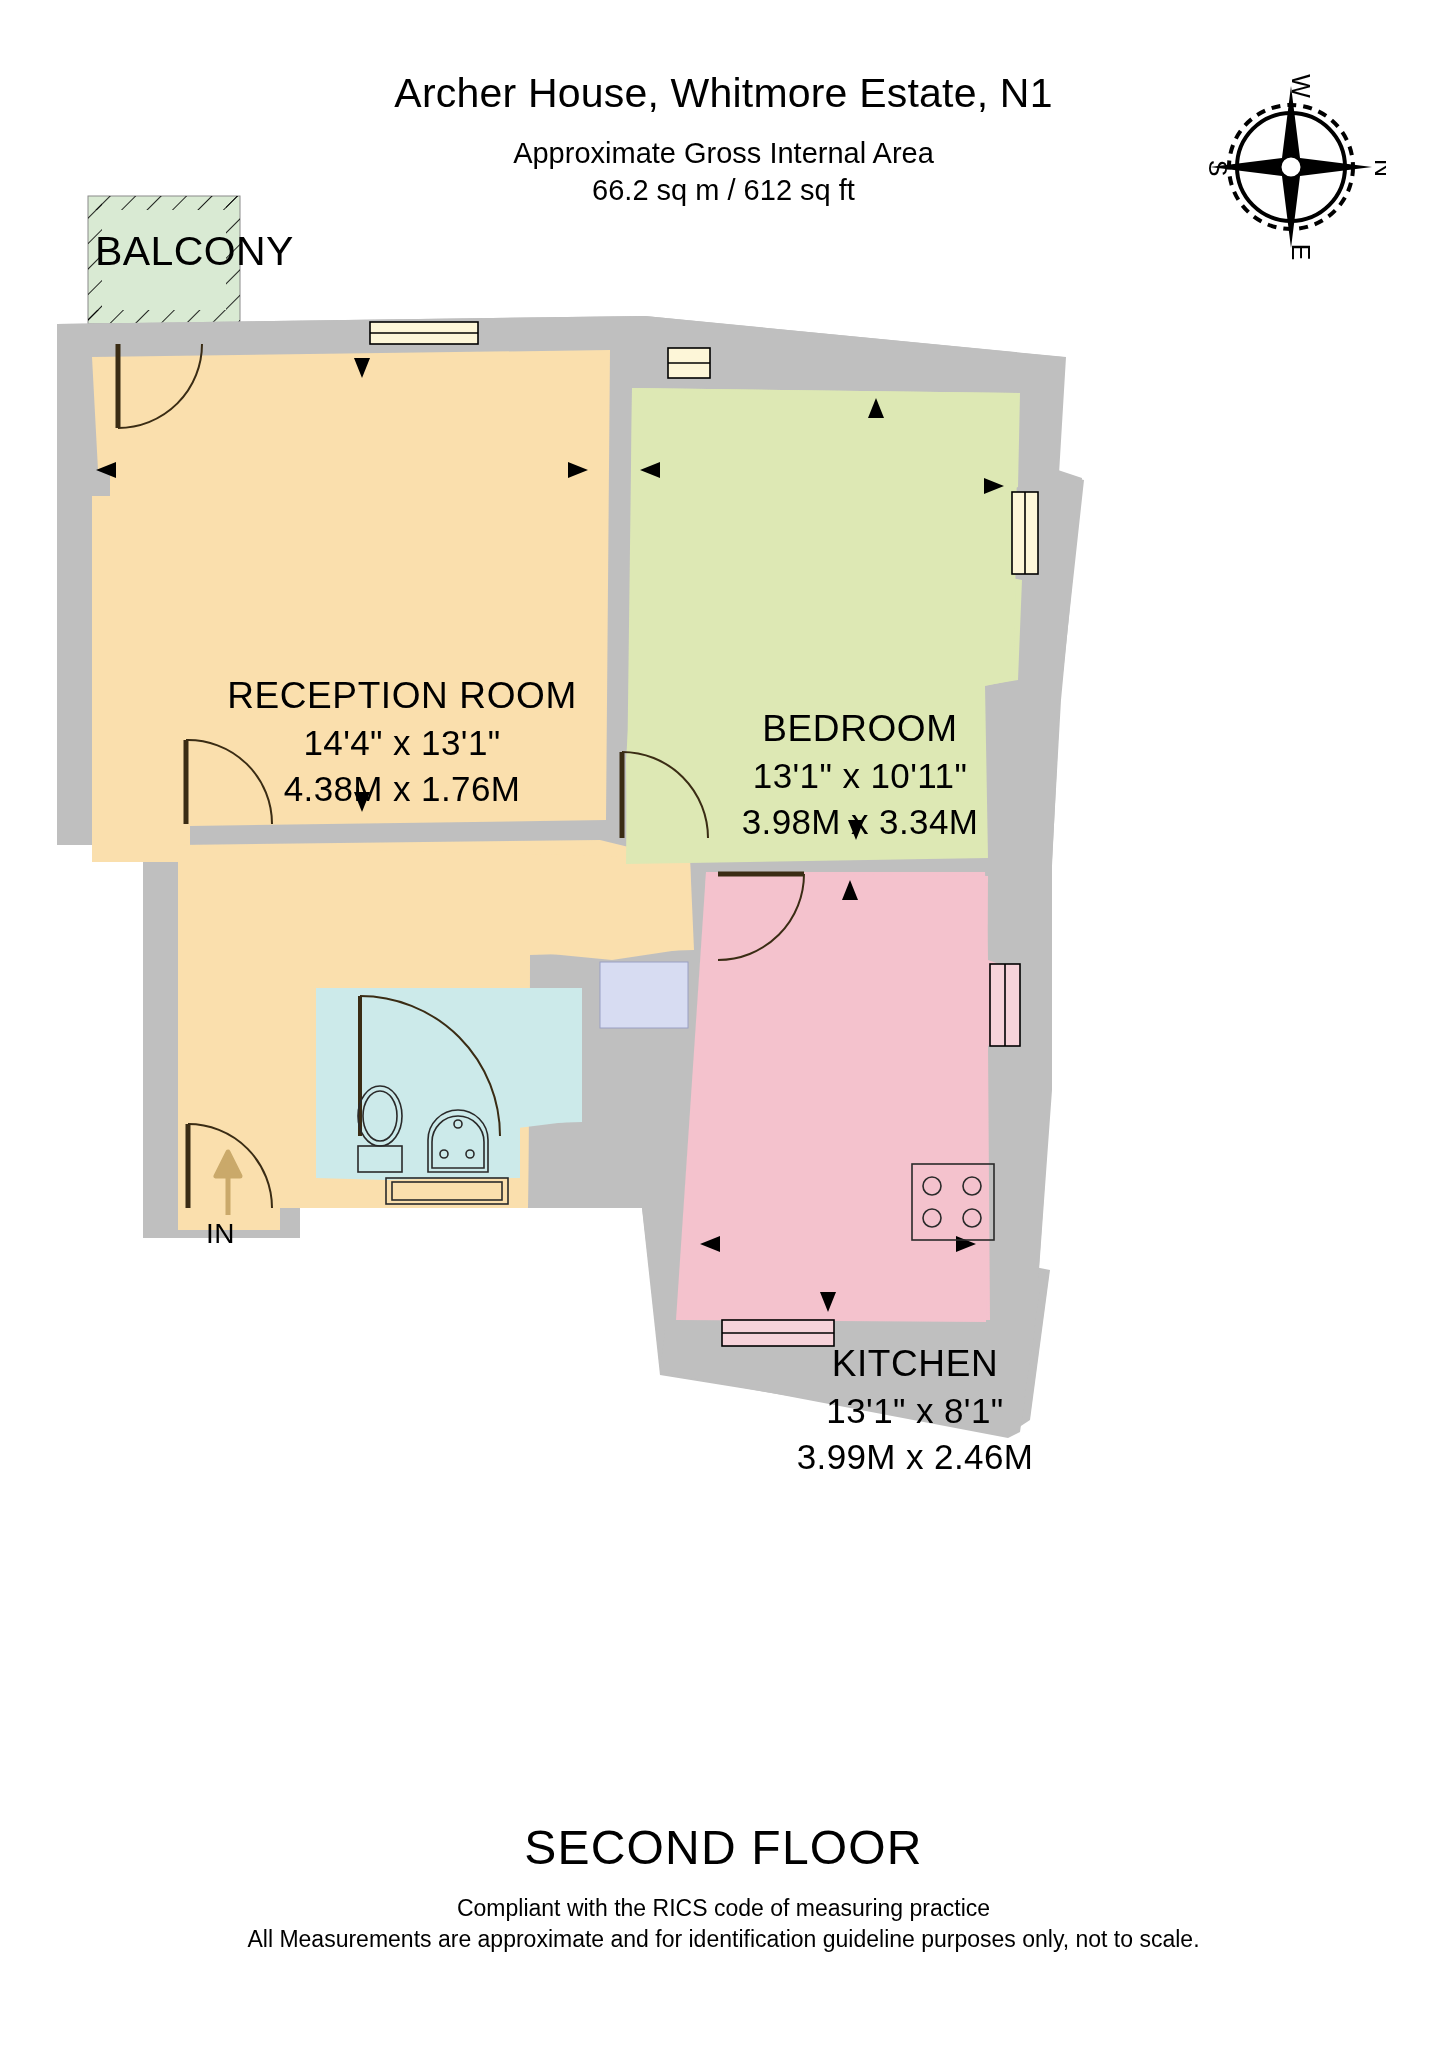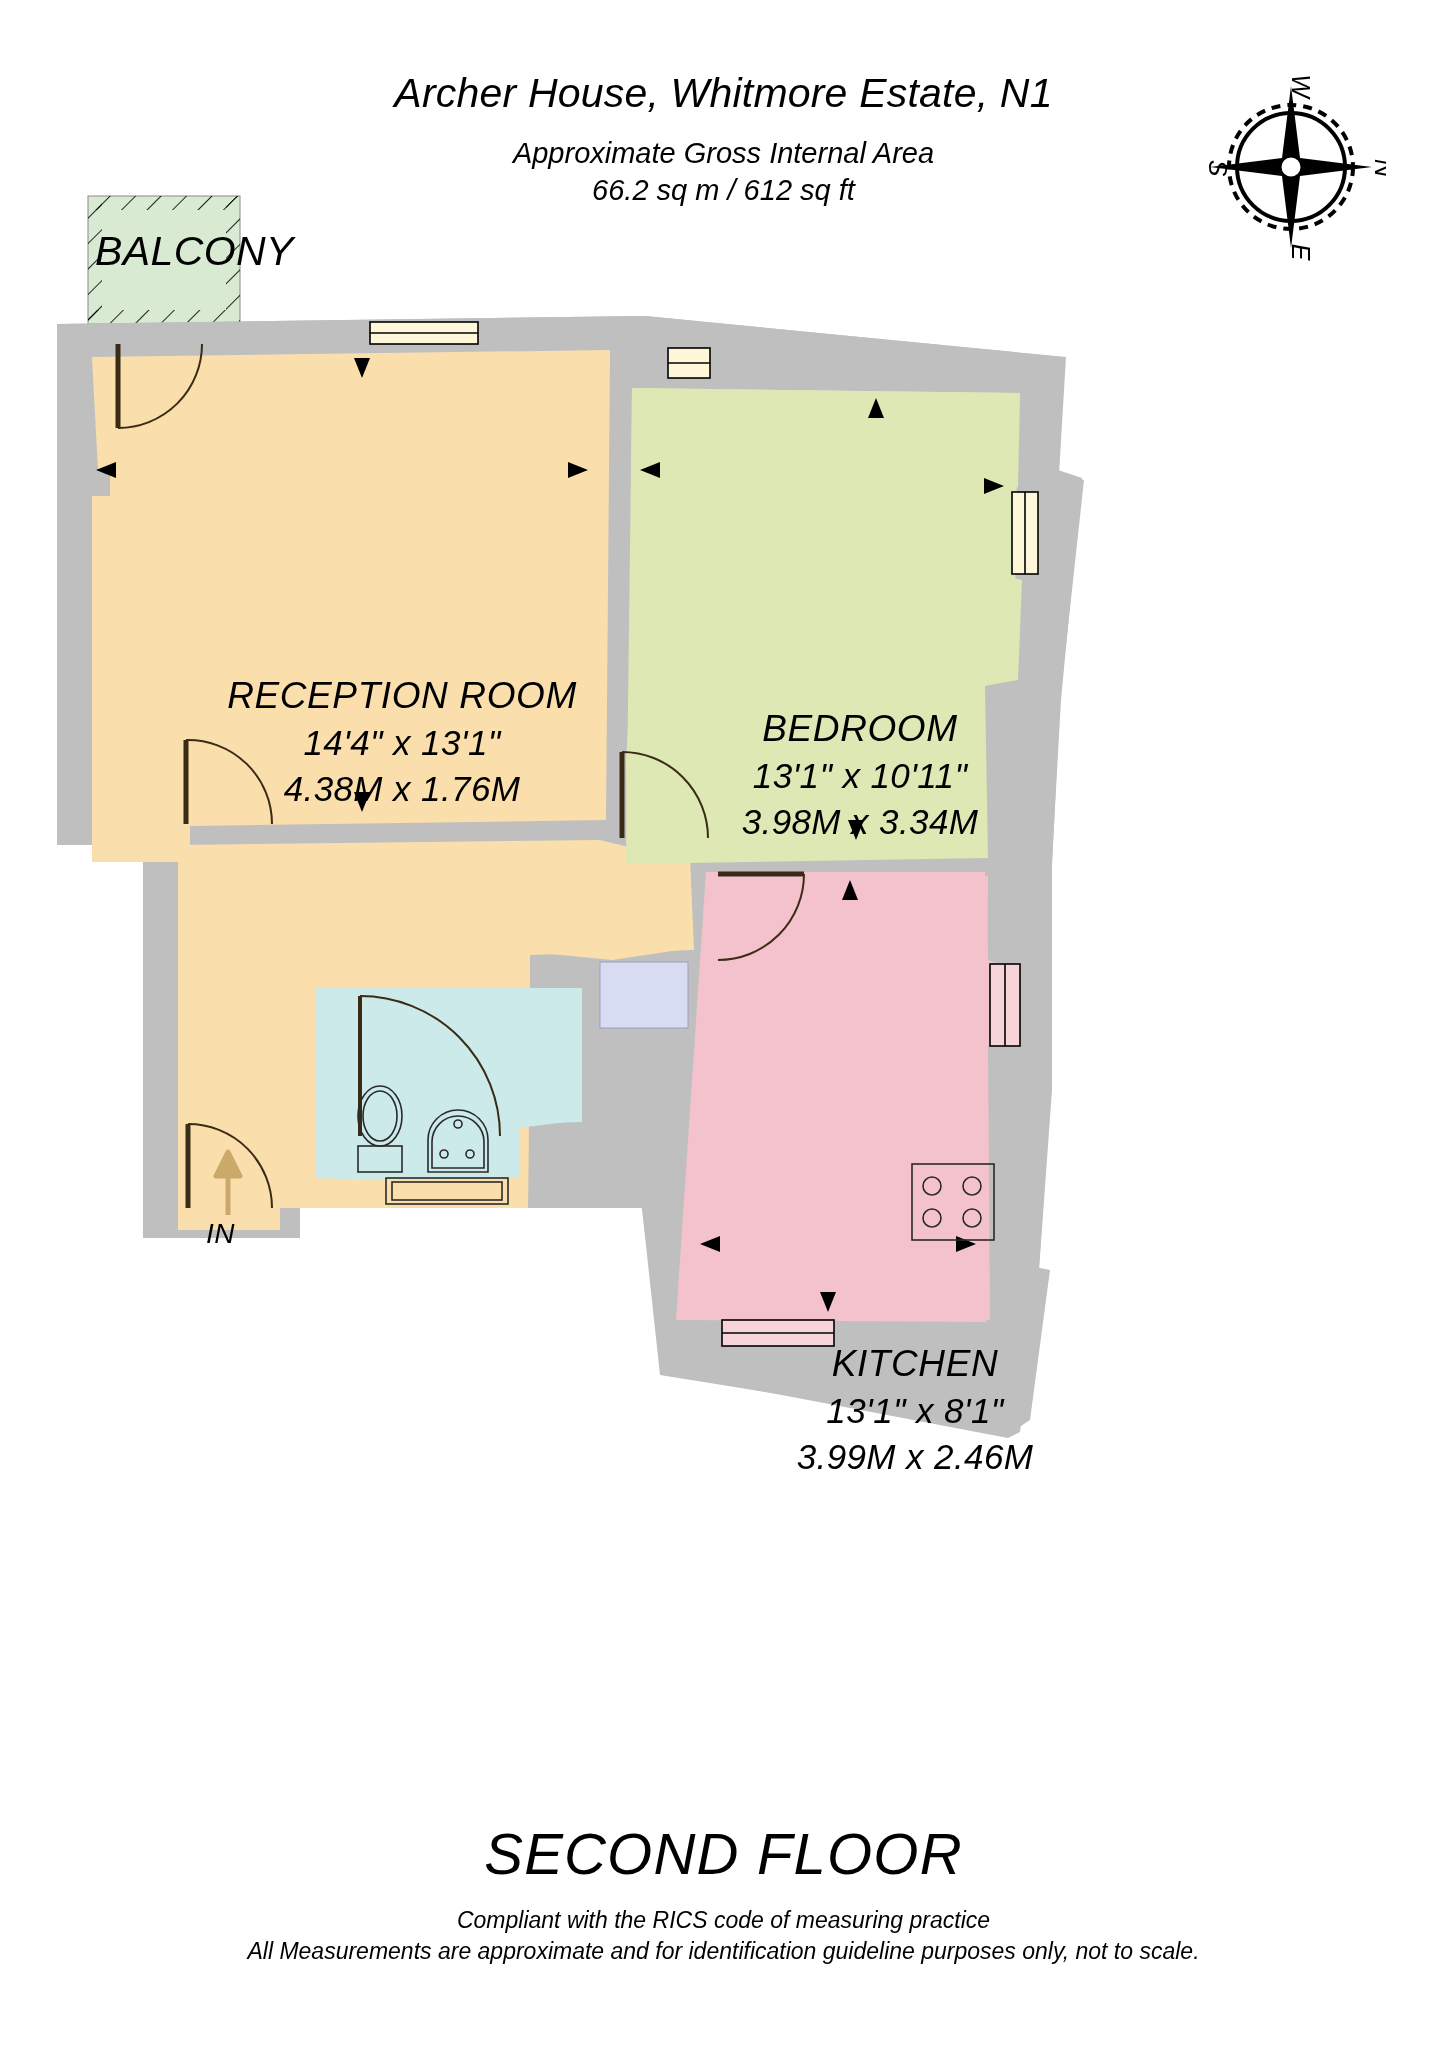--- a/index.html
+++ b/index.html
@@ -14,21 +14,20 @@
     color: #000000;
     position: relative;
     overflow: hidden;
   }
 
   #page {
     position: relative;
     width: 1447px;
     height: 2048px;
     background: #ffffff;
-    font-style: italic;
   }
 
   
   .header {
     position: absolute;
     left: 0;
     top: 0;
     width: 1447px;
     text-align: center;
   }
@@ -109,21 +108,21 @@
 
   
   .footer {
     position: absolute;
     left: 0;
     top: 1820px;
     width: 1447px;
     text-align: center;
   }
   .floor-name {
-    font-size: 58px;
+    font-size: 48px;
     letter-spacing: 1.2px;
     font-weight: 400;
   }
   .disclaimer {
     font-size: 23px;
     line-height: 1.35;
     margin-top: 18px;
   }
   .disclaimer span { display: block; }
 </style>

